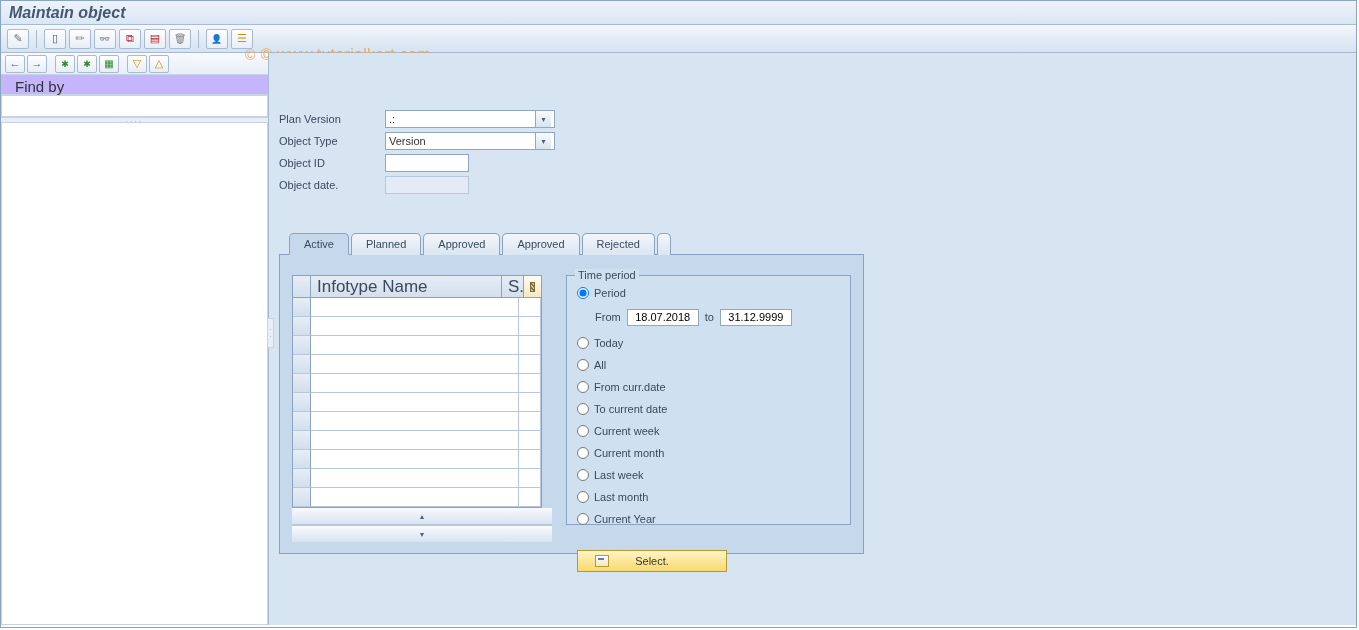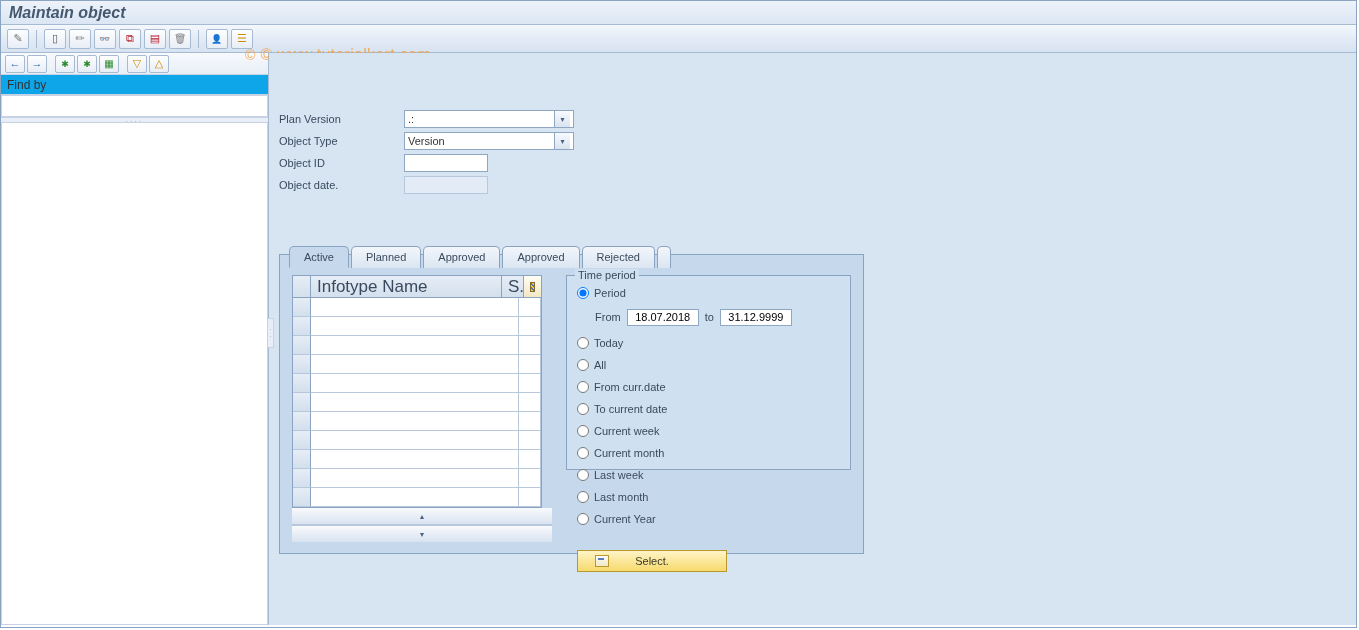--- a/index.html
+++ b/index.html
@@ -13,38 +13,38 @@
   .apptoolbar .tbtn { width:22px; height:20px; border:1px solid #a6bad2; background:linear-gradient(#fdfefe,#e8eef7); border-radius:2px; display:flex; align-items:center; justify-content:center; cursor:pointer;}
   .apptoolbar .sep { width:1px; height:18px; background:#a6bad2; margin:0 4px;}
   .watermark { position:absolute; left:245px; top:46px; color:#f2a24a; font-size:16px; font-weight:500; letter-spacing:.3px; opacity:.85; pointer-events:none;}
   .watermark .cc { font-size:14px; }
   
   .body-split { display:flex; height: calc(100% - 52px - 2px);}
   
   .leftpane { width:268px; background:#f0f4fa; border-right:1px solid #a6bad2; display:flex; flex-direction:column;}
   .leftpane .mini-toolbar { height:22px; background:linear-gradient(#f8fafd,#e7eef7); border-bottom:1px solid #c7d3e3; display:flex; align-items:center; padding:2px 4px; gap:2px;}
   .leftpane .mini-toolbar .mbtn { width:20px; height:18px; border:1px solid #a6bad2; background:linear-gradient(#fdfefe,#e8eef7); border-radius:2px; display:flex; align-items:center; justify-content:center; cursor:pointer; font-size:10px; color:#4a6; }
-  .leftpane .findby { height:20px; padding:3px 6px; font-size:12px; color:#333; border-bottom:1px solid #c7d3e3; background:#0ea5e9;}
+  .leftpane .findby { height:20px; padding:3px 14px; font-size:15px; color:#333; border-bottom:1px solid #c7d3e3; background:#c4b5fd;}
   .leftpane .treearea { flex: 0 0 22px; background:#fff; border:1px solid #c7d3e3; margin:0;  }
   .leftpane .splitter { height:6px; background:#e8eef7; border-top:1px solid #c7d3e3; border-bottom:1px solid #c7d3e3; text-align:center; color:#9fb3cc; font-size:7px; letter-spacing:2px;}
   .leftpane .below-tree { flex:1; background:#fff; border:1px solid #c7d3e3; border-top:none; }
   
   .rightpane { flex:1; background:#d7e4f2; position:relative; padding-top:55px; padding-left:10px;}
   .vgrip { position:absolute; left:-1px; top:265px; width:6px; height:30px; background:#e8eef7; border:1px solid #c7d3e3; border-left:none; font-size:7px; color:#9fb3cc; display:flex; align-items:center; justify-content:center;}
   .field-row { display:flex; align-items:center; height:22px; }
-  .field-row .lbl { width:125px; color:#3a4a5e; font-size:11px;}
+  .field-row .lbl { width:106px; color:#3a4a5e; font-size:11px;}
   .field-row input.text, .field-row .combo { height:18px; border:1px solid #90a7c3; background:#fff; font-size:11px; padding:1px 3px;}
   .field-row .combo { width:170px; display:flex; align-items:center; justify-content:space-between; cursor:pointer;}
   .combo .arrow { width:16px; height:16px; background:linear-gradient(#f8fafd,#d9e3f0); border-left:1px solid #90a7c3; display:flex; align-items:center; justify-content:center; color:#4a6286; font-size:8px;}
   .field-row input.text { width:84px; }
   .field-row input.text.readonly { background:#e3ecf6; border-color:#b7c7dc;}
   
   .tabstrip { margin-top:36px; }
   .tabs { display:flex; height:22px; padding-left:10px; gap:0;}
-  .tab { padding:0 14px; height:22px; line-height:21px; font-size:11px; color:#3a4a5e; border:1px solid #8aa3c0; border-bottom:none; background:linear-gradient(#f2f6fb,#dbe6f2); margin-right:2px; border-top-left-radius:5px; border-top-right-radius:5px; cursor:pointer; position:relative; top:14px;}
+  .tab { padding:0 14px; height:22px; line-height:21px; font-size:11px; color:#3a4a5e; border:1px solid #8aa3c0; border-bottom:none; background:linear-gradient(#f2f6fb,#dbe6f2); margin-right:2px; border-top-left-radius:5px; border-top-right-radius:5px; cursor:pointer; position:relative; top:1px;}
   .tab.active { background:#c6d9ec; border-bottom:1px solid #c6d9ec; z-index:2; }
   .tab.last-navdot { width:14px; padding:0; text-align:center;}
   .tabcontent { width:585px; height:300px; border:1px solid #8aa3c0; background:#c6d9ec; padding:20px 12px 10px 12px; display:flex; gap:14px;}
   
   .tablewrap { width:260px; position:relative;}
   .sap-table { border:1px solid #8aa3c0; width:250px; background:#e9f0f8;}
   .sap-table .hdr { display:flex; height:22px; background:linear-gradient(#e6edf6,#d3dfed);}
   .sap-table .hdr .cell { border-right:1px solid #8aa3c0; border-bottom:1px solid #8aa3c0; display:flex; align-items:center; padding:0 6px; font-size:17px; color:#3a4a5e;}
   .sap-table .hdr .cell.rowsel { width:18px; padding:0;}
   .sap-table .hdr .cell.name { flex:1;}
@@ -53,21 +53,21 @@
   .cfgicon{ width:10px; height:10px; background:linear-gradient(45deg,#f7c24a 25%, transparent 25%, transparent 50%, #f7c24a 50%, #f7c24a 75%, transparent 75%), #4a78b7; background-size:4px 4px; border:1px solid #7f6b30;}
   .sap-table .rows .row { display:flex; height:19px; }
   .sap-table .rows .row .cell { border-right:1px solid #b7c7dc; border-bottom:1px solid #b7c7dc; }
   .sap-table .rows .row .cell.rowsel { width:18px; background:linear-gradient(#e6edf6,#d3dfed); border-right-color:#8aa3c0;}
   .sap-table .rows .row .cell.name { flex:1; background:#fff;}
   .sap-table .rows .row .cell.s { width:22px; background:#fff;}
   .vscroll .sbtn { height:17px; background:linear-gradient(#f8fafd,#d9e3f0); display:flex; align-items:center; justify-content:center; color:#4a6286; font-size:8px; border-bottom:1px solid #b7c7dc; cursor:pointer;}
   .vscroll .track { flex:1;}
   .vscroll .sbtn.down { border-bottom:none; border-top:1px solid #b7c7dc;}
   
-  .groupbox { flex:1; border:1px solid #8aa3c0; background:#cfe0f0; padding:6px 10px 10px 10px; position:relative; height:195px;}
+  .groupbox { flex:1; border:1px solid #8aa3c0; background:#cfe0f0; padding:6px 10px 10px 10px; position:relative; height:250px;}
   .groupbox .gb-title { position:absolute; top:-1px; left:8px; padding:0 3px; background:#cfe0f0; color:#3a4a5e; font-size:11px; transform:translateY(-50%);}
   .radio-row { display:flex; align-items:center; gap:5px; height:22px; font-size:11px; color:#3a4a5e;}
   .radio-row input[type=radio]{ width:12px; height:12px; cursor:pointer;}
   .two-col { display:flex;flex-direction:column;}
   .two-col .col { flex:1; }
   .period-line { display:flex; align-items:center; gap:6px; height:22px; font-size:11px; color:#3a4a5e; margin:2px 0 4px 18px;}
   .period-line input { width:72px; height:17px; border:1px solid #90a7c3; background:#fff; font-size:11px; text-align:center;}
   .select-btn { margin-top:20px; width:150px; height:22px; background:linear-gradient(#fff4c7,#f7da6e); border:1px solid #b79a2f; display:flex; align-items:center; justify-content:center; gap:26px; cursor:pointer; font-size:11px; color:#3a3a2a;}
   .select-btn .icn { width:14px; height:12px; background:linear-gradient(#fdfdfa,#f3e8c4); border:1px solid #b79a2f; position:relative;}
   .select-btn .icn::after{content:""; position:absolute; left:2px; top:2px; width:6px; height:2px; background:#5a7fba;}

